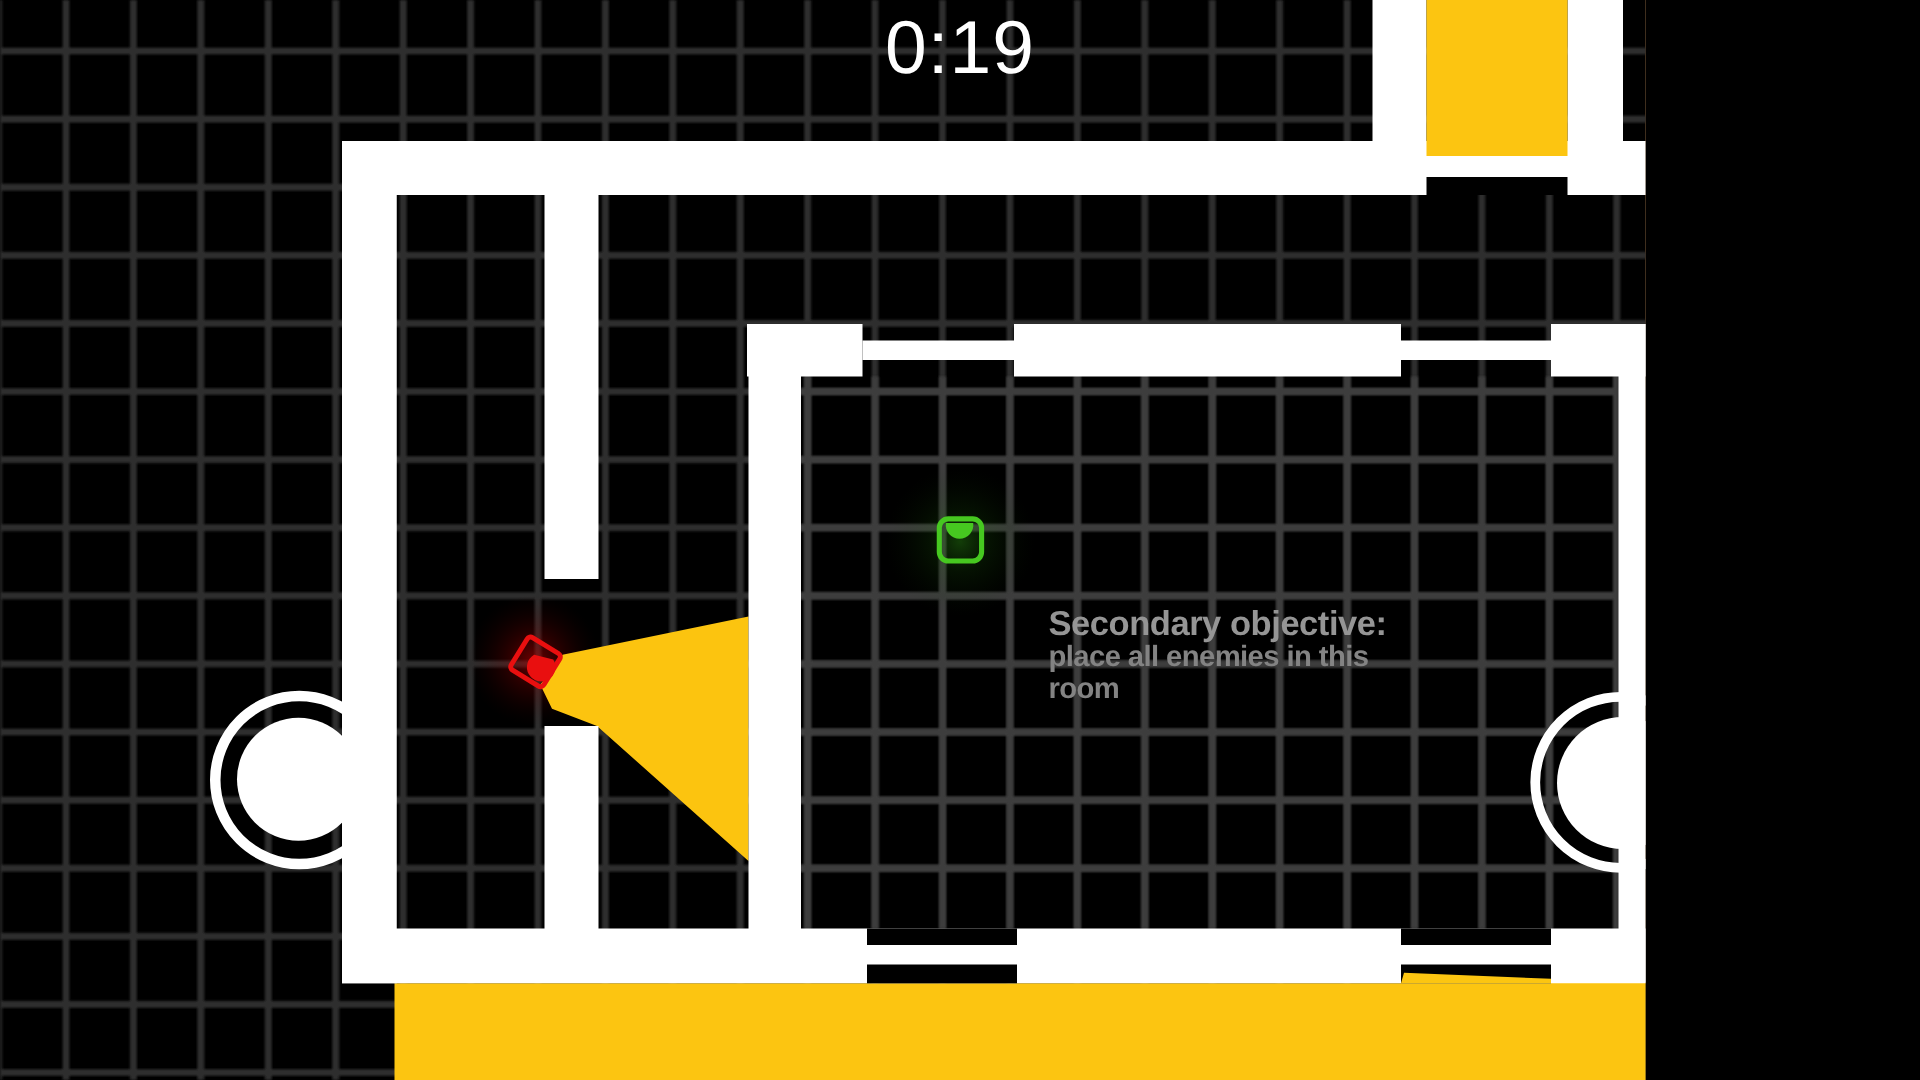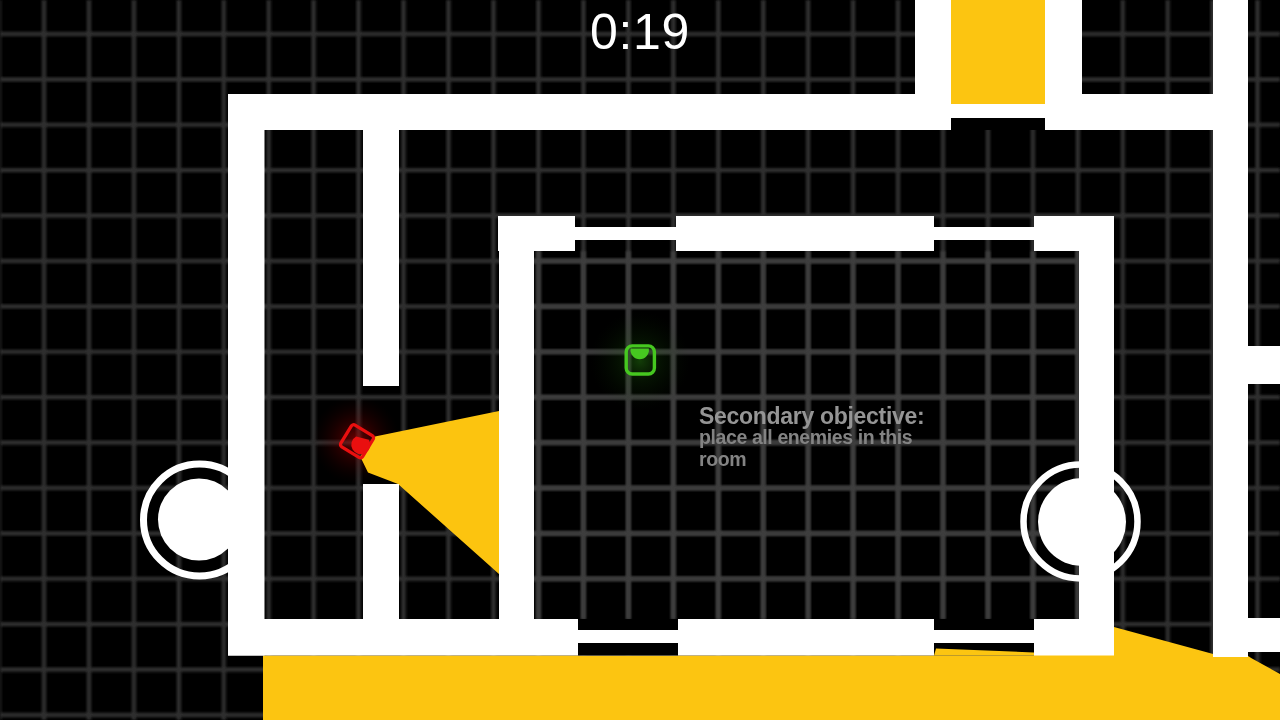--- a/index.html
+++ b/index.html
@@ -1,16 +1,16 @@
 <!DOCTYPE html>
 <html><head>
 <meta charset="utf-8">
 <style>
   html,body{margin:0;padding:0;background:#000;}
-  #stage{width:1280px;height:720px;overflow:hidden;position:relative;background:#fdba74;text-decoration:underline;}
+  #stage{width:1097px;height:720px;overflow:hidden;position:relative;background:#fdba74;text-decoration:underline;}
   svg{display:block;}
   text{font-family:"Liberation Sans", sans-serif;}
 </style>
 </head>
 <body>
 <div id="stage">
 <svg width="1280" height="720" viewBox="0 0 1280 720">
 <defs>
   <pattern id="grid" patternUnits="userSpaceOnUse" width="44.95" height="45.4" x="41.75" y="31.75">
     <rect x="0" y="0" width="4.5" height="45.4" fill="#2e2e2e"></rect>

